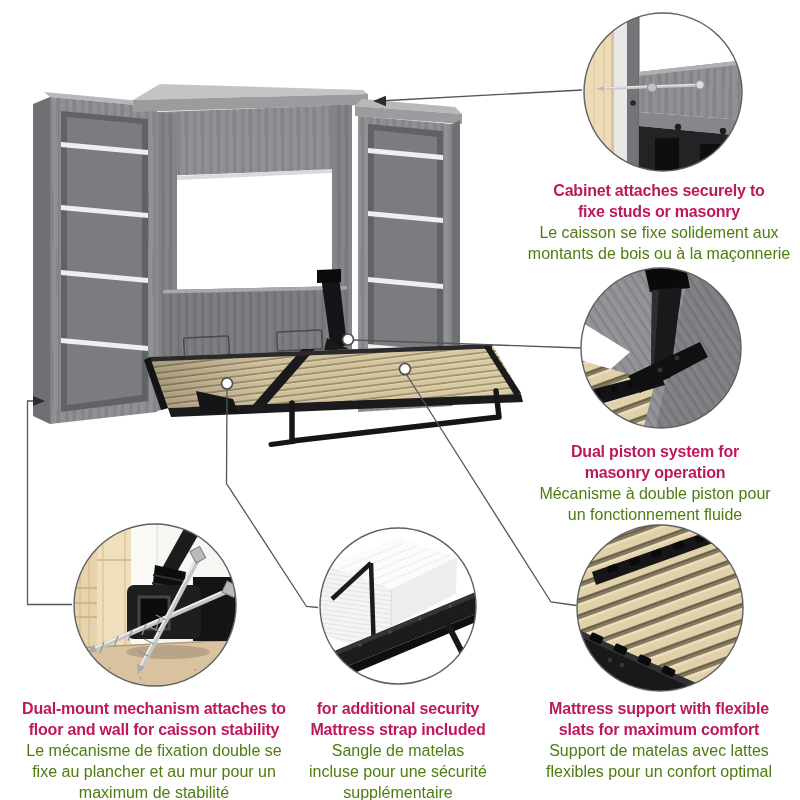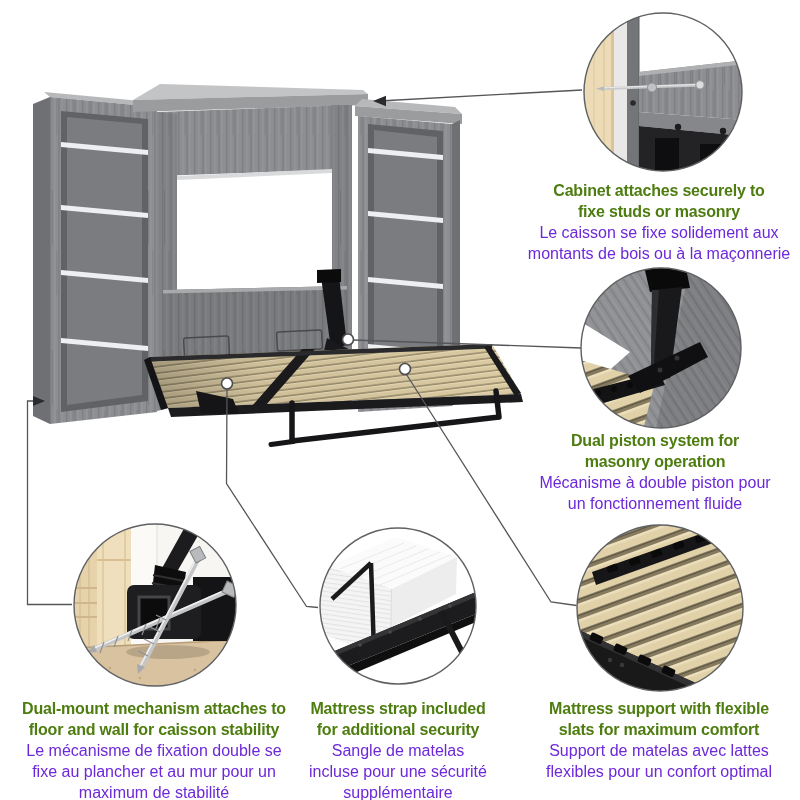--- a/index.html
+++ b/index.html
@@ -1,22 +1,22 @@
 <!DOCTYPE html>
 <html><head>
 <meta charset="utf-8">
 <style>
   html,body{margin:0;padding:0;background:#ffffff;}
   #stage{position:relative;width:800px;height:800px;background:#ffffff;overflow:hidden;
          font-family:"Liberation Sans", sans-serif;}
   #scene{position:absolute;left:0;top:0;}
   .callout-text{position:absolute;text-align:center;}
   .callout-text .line{white-space:nowrap;}
-  .en{color:#4d7c0f;font-weight:700;font-size:16px;line-height:21px;letter-spacing:-0.2px;}
-  .fr{color:#6d28d9;font-weight:400;font-size:16px;line-height:21px;}
+  .en{color:#be185d;font-weight:700;font-size:16px;line-height:21px;letter-spacing:-0.2px;}
+  .fr{color:#4d7c0f;font-weight:400;font-size:16px;line-height:21px;}
 </style>
 </head>
 <body>
 
 <div id="stage">
 
 <svg id="scene" width="800" height="800" viewBox="0 0 800 800">
   <defs>
     <pattern id="wood" width="16" height="160" patternUnits="userSpaceOnUse">
       <rect width="16" height="160" fill="#8c8e91"></rect>
@@ -312,21 +312,21 @@
     <div class="en">
       <div class="line">Cabinet attaches securely to</div>
       <div class="line">fixe studs or masonry</div>
     </div>
     <div class="fr">
       <div class="line">Le caisson se fixe solidement aux</div>
       <div class="line">montants de bois ou à la maçonnerie</div>
     </div>
   </div>
 
-  <div class="callout-text" style="left:515px;top:430px;width:280px;">
+  <div class="callout-text" style="left:515px;top:441px;width:280px;">
     <div class="en">
       <div class="line">Dual piston system for</div>
       <div class="line">masonry operation</div>
     </div>
     <div class="fr">
       <div class="line">Mécanisme à double piston pour</div>
       <div class="line">un fonctionnement fluide</div>
     </div>
   </div>
 
@@ -337,22 +337,22 @@
     </div>
     <div class="fr">
       <div class="line">Le mécanisme de fixation double se</div>
       <div class="line">fixe au plancher et au mur pour un</div>
       <div class="line">maximum de stabilité</div>
     </div>
   </div>
 
   <div class="callout-text" style="left:278px;top:698px;width:240px;">
     <div class="en">
+      <div class="line">for additional security</div>
       <div class="line">Mattress strap included</div>
-      <div class="line">for additional security</div>
     </div>
     <div class="fr">
       <div class="line">Sangle de matelas</div>
       <div class="line">incluse pour une sécurité</div>
       <div class="line">supplémentaire</div>
     </div>
   </div>
 
   <div class="callout-text" style="left:509px;top:698px;width:300px;">
     <div class="en">

